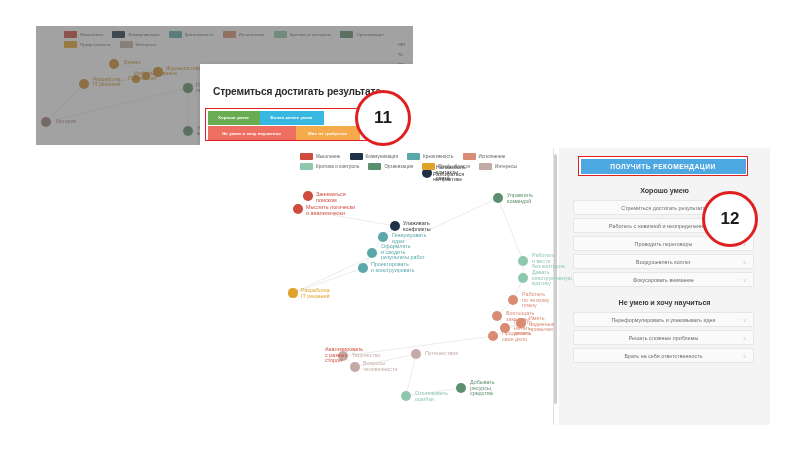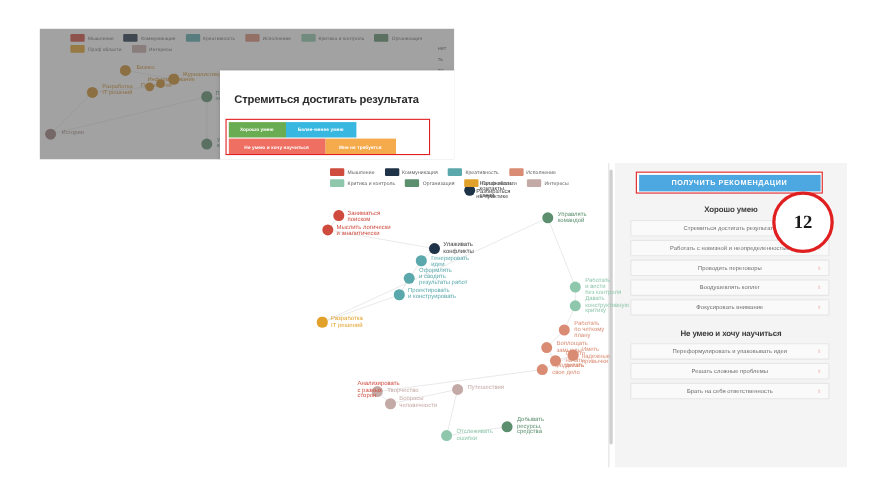--- a/index.html
+++ b/index.html
@@ -86,21 +86,21 @@
     font-size:5.4px;color:#f0b8b8;cursor:pointer;
   }
 
   
   .badge{
     position:absolute;border-radius:50%;background:#ffffff;
     border:3px solid #e02020;display:flex;align-items:center;justify-content:center;
     font-weight:700;color:#1a1a1a;z-index:40;
   }
   #badge11{left:355px;top:90px;width:50px;height:50px;font-size:17px;}
-  #badge12{left:702px;top:174px;width:50px;height:50px;font-size:17px;font-family:Liberation Serif, serif;}
+  #badge12{left:702px;top:191px;width:50px;height:50px;font-size:17px;}
 </style>
 </head>
 <body>
 
 <div class="stage">
 
   <div class="panel" id="panel1">
 
     <div class="graph" id="p1-graph">
         <svg width="100%" height="100%" style="position: absolute; inset: 0px;">
@@ -364,15 +364,16 @@
             <span class="px">x</span>
           </div>
           <div class="pill" style="top: 200px;">
             <span class="ptxt">Брать на себя ответственность</span>
             <span class="px">x</span>
           </div>
         </div>
     </div>
   </div>
 
+  <div class="badge" id="badge11">11</div>
   <div class="badge" id="badge12">12</div>
 
 </div>
 
 </body></html>

